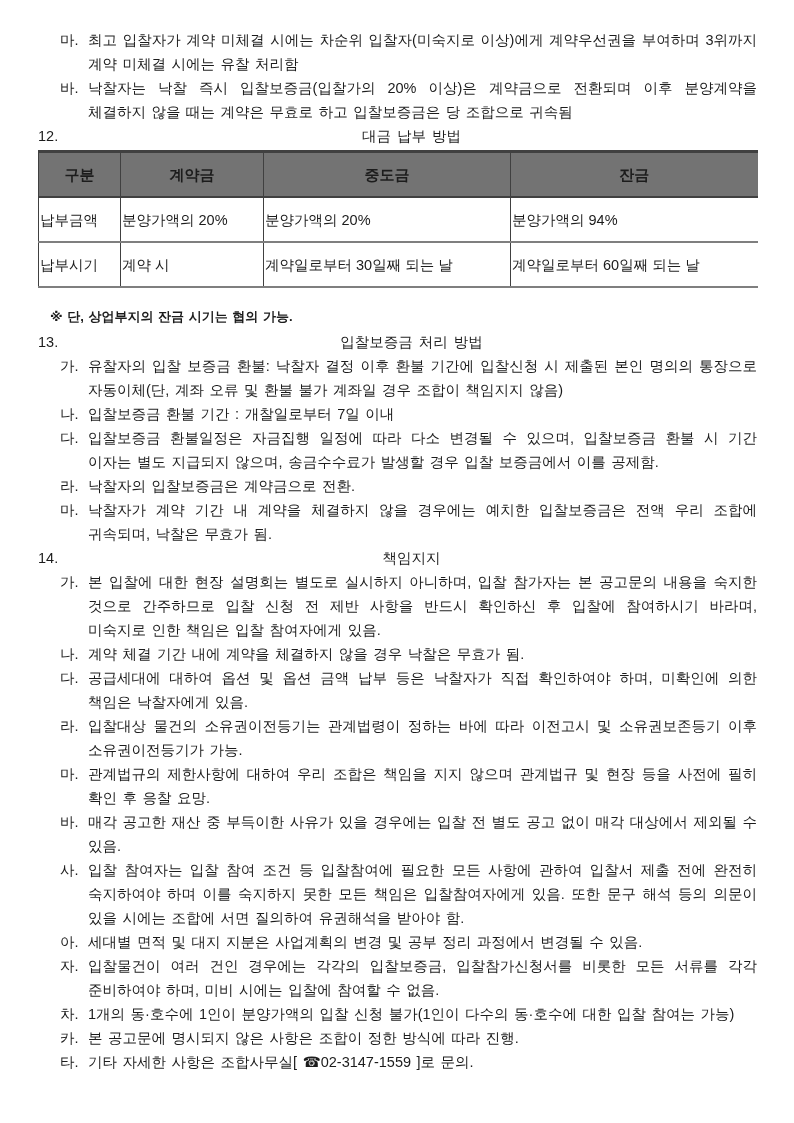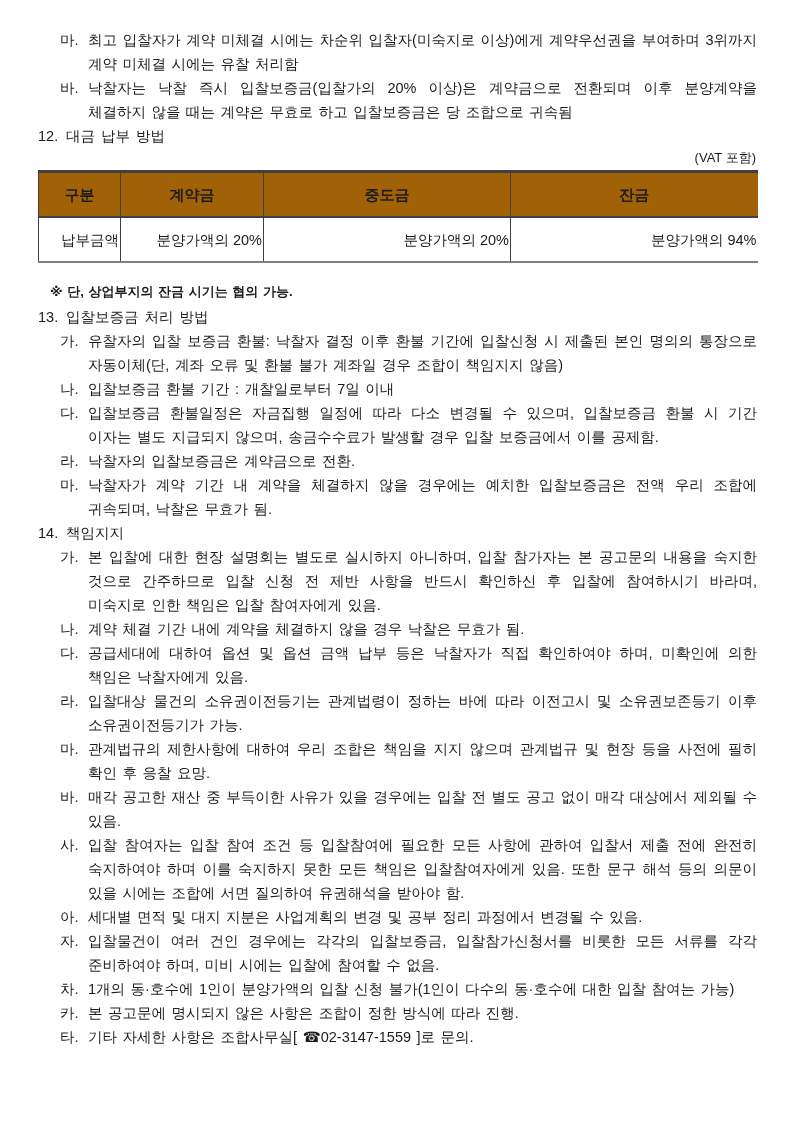--- a/index.html
+++ b/index.html
@@ -17,49 +17,49 @@
     overflow:hidden;
   }
   
   .li { display:flex; align-items:flex-start; }
   .li.sub { margin-left:22px; }
   .li .lbl { flex:0 0 28px; white-space:nowrap; }
   .li .txt { flex:1; text-align:justify; word-spacing:1.5px; word-break:keep-all; }
   
   .sec { display:flex; align-items:flex-start; }
   .sec .num { flex:0 0 28px; }
-  .sec .ttl { flex:1; word-spacing:2px; }
+  .sec .ttl { flex:1; word-spacing:2px;text-align:center; }
   
   .vat-note { text-align:right; font-size:13px; line-height:20px; padding-right:1px; }
   
   table.pay {
     width:719px;
     border-collapse:collapse;
     table-layout:fixed;
     margin-top:2px;
     border-top:3px solid #404040;
     border-bottom:2px solid #7f7f7f;
     border-left:1px solid #404040;
   }
   table.pay col.c1 { width:82px; }
   table.pay col.c2 { width:143px; }
   table.pay col.c3 { width:247px; }
   table.pay col.c4 { width:247px; }
   table.pay th {
-    background:#a16207;
+    background:#737373;
     height:41px;
     font-size:15px;
     font-weight:bold;
     text-align:center;
     vertical-align:middle;
     border-bottom:2px solid #404040;
   }
   table.pay td {
     height:41px;
-    text-align:right;
+    text-align:left;
     vertical-align:middle;
     font-size:14.5px;
   }
   table.pay tr.r1 td { border-bottom:2px solid #7f7f7f; }
   table.pay th:not(:last-child),
   table.pay td:not(:last-child) { border-right:1px solid #404040; }
   .footnote {
     font-weight:bold;
     font-size:13px;
     line-height:22px;
@@ -79,21 +79,20 @@
   <div class="li sub">
     <span class="lbl">바.</span>
     <div class="txt">낙찰자는 낙찰 즉시 입찰보증금(입찰가의 20% 이상)은 계약금으로 전환되며 이후 분양계약을 체결하지 않을 때는 계약은 무효로 하고 입찰보증금은 당 조합으로 귀속됨</div>
   </div>
 
   <div class="sec">
     <span class="num">12.</span>
     <span class="ttl">대금 납부 방법</span>
   </div>
 
-  <div class="vat-note">(VAT 포함)</div>
 
   <table class="pay">
     <colgroup>
         <col class="c1">
         <col class="c2">
         <col class="c3">
         <col class="c4">
       </colgroup>
     <tbody>
         <tr>
@@ -101,20 +100,26 @@
       <th>계약금</th>
       <th>중도금</th>
       <th>잔금</th>
     </tr>
     <tr class="r1">
       <td>납부금액</td>
       <td>분양가액의 20%</td>
       <td>분양가액의 20%</td>
       <td>분양가액의 94%</td>
     </tr>
+    <tr class="r2">
+      <td>납부시기</td>
+      <td>계약 시</td>
+      <td>계약일로부터 30일째 되는 날</td>
+      <td>계약일로부터 60일째 되는 날</td>
+    </tr>
   </tbody>
     </table>
 
   <div class="footnote">※ 단, 상업부지의 잔금 시기는 협의 가능.</div>
 
   <div class="sec">
     <span class="num">13.</span>
     <span class="ttl">입찰보증금 처리 방법</span>
   </div>
 

